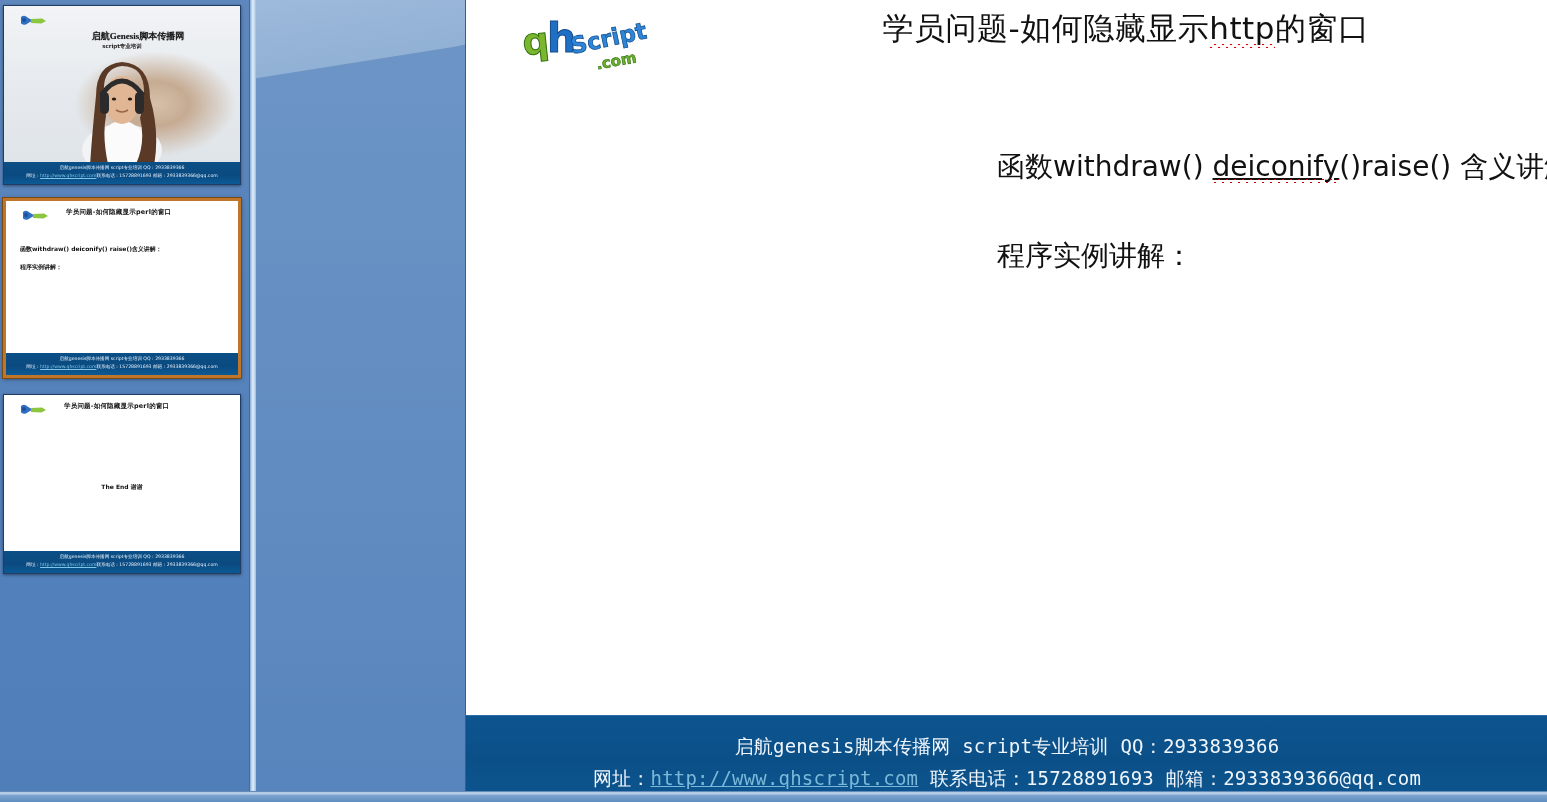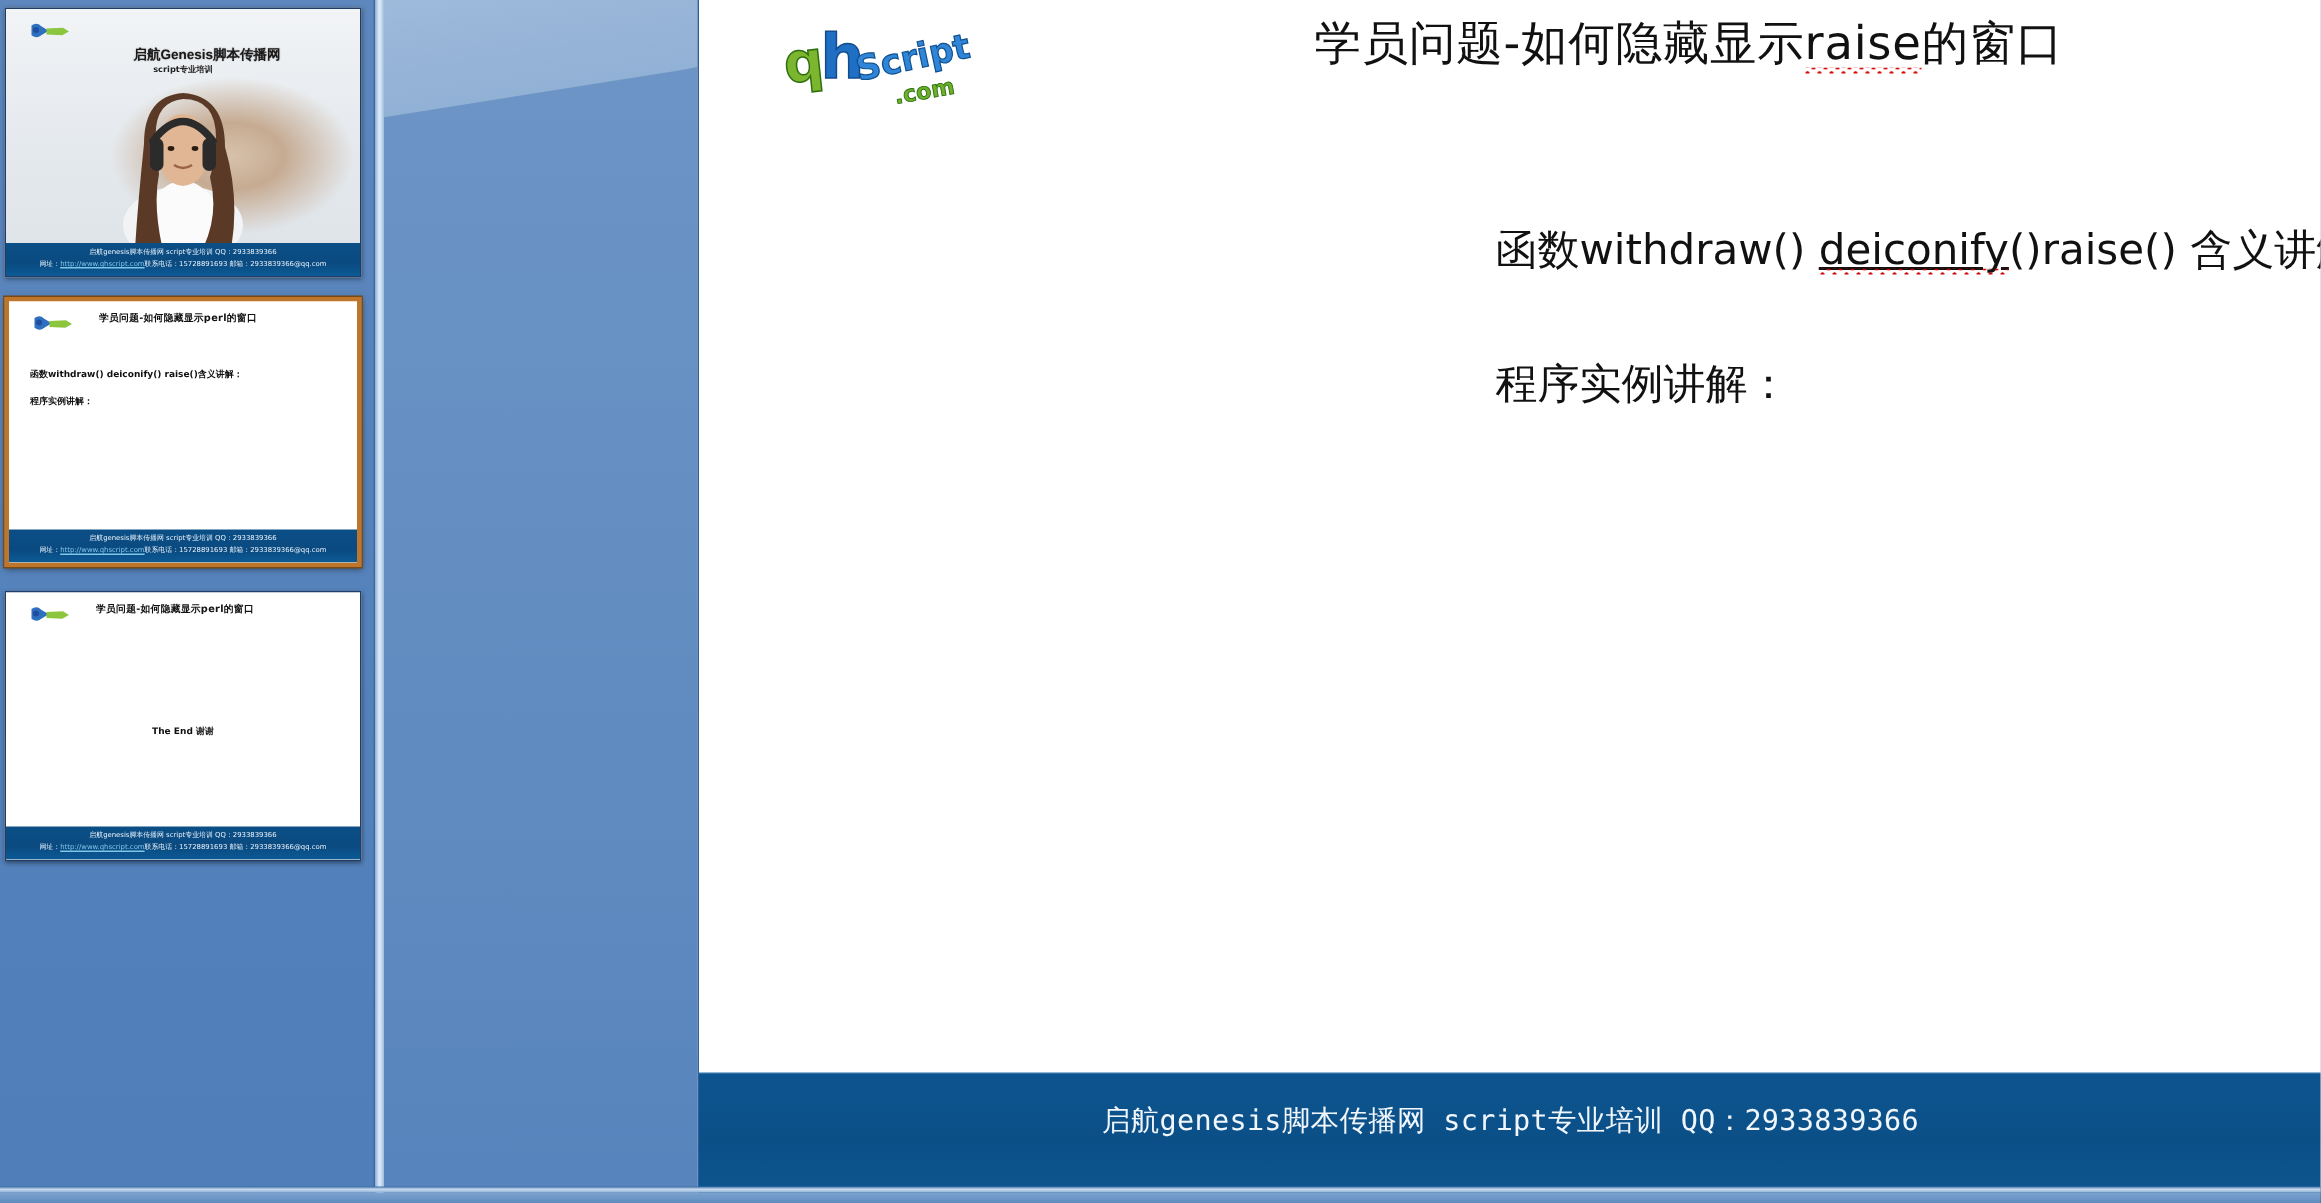--- a/index.html
+++ b/index.html
@@ -105,21 +105,21 @@
     overflow:hidden;
   }
   .hero-person{
     position:absolute;left:50%;top:40px;transform:translateX(-50%);
     width:120px;height:120px;
   }
   .t1-head{
     position:absolute;left:0;right:0;top:24px;text-align:center;
     font-size:9px;font-weight:bold;color:#1a1a1a;
     text-shadow:0 0 1px #888;filter:blur(.3px);
-    font-family:Liberation Sans, sans-serif;
+    font-family:Liberation Serif, serif;
     padding-left:32px;
   }
   .t1-sub{
     position:absolute;left:0;right:0;top:37px;text-align:center;
     font-size:5.5px;font-weight:bold;color:#222;filter:blur(.3px);
     font-family:"DejaVu Sans",sans-serif;
   }
 
   
   .slide{
@@ -264,31 +264,34 @@
   <div class="slide">
 
     <svg class="slide-logo" viewBox="0 0 260 124">
       <text x="4" y="84" font-family="DejaVu Sans, sans-serif" font-size="74" font-weight="bold" fill="#7cb62e" stroke="#2f6f12" stroke-width="2" transform="rotate(-6 30 70)">q</text>
       <text x="52" y="80" font-family="DejaVu Sans, sans-serif" font-size="82" font-weight="bold" fill="#1f6fc4" stroke="#134b8c" stroke-width="2">h</text>
       <text x="100" y="78" font-family="DejaVu Sans, sans-serif" font-size="46" font-weight="bold" fill="#2f86d8" stroke="#11508f" stroke-width="1.6" transform="rotate(-12 130 66)">Script</text>
       <text x="150" y="108" font-family="DejaVu Sans, sans-serif" font-size="30" font-weight="bold" fill="#6cb12a" stroke="#2f6f12" stroke-width="1.2" transform="rotate(-10 190 98)">.com</text>
     </svg>
 
     <div class="slide-title">
-      <span>学员问题-如何隐藏显示</span><span class="sp-wrap"><span>raise</span><span class="squiggle"></span></span><span>的窗口</span>
+      <span>学员问题-如何隐藏显示</span><span class="sp-wrap"><span>http</span><span class="squiggle"></span></span><span>的窗口</span>
     </div>
 
     <div class="body-line bl1">
       <span>函数withdraw()  </span><span class="under-sq"><span>deiconify</span><span class="squiggle"></span></span><span>()raise() 含义讲解：</span>
     </div>
 
     <div class="body-line bl2">程序实例讲解：</div>
 
     <div class="slide-footer">
       <div class="fline f1">启航genesis脚本传播网  script专业培训  QQ：2933839366</div>
+      <div class="fline f2">
+        <span>网址：</span><span class="flink">http://www.qhscript.com</span><span> 联系电话：15728891693  邮箱：2933839366@qq.com</span>
+      </div>
       <div class="frule"></div>
     </div>
 
   </div>
 
   <div class="bottom-rule"></div>
   <div class="bottom-rule2"></div>
 
 </div>
 

